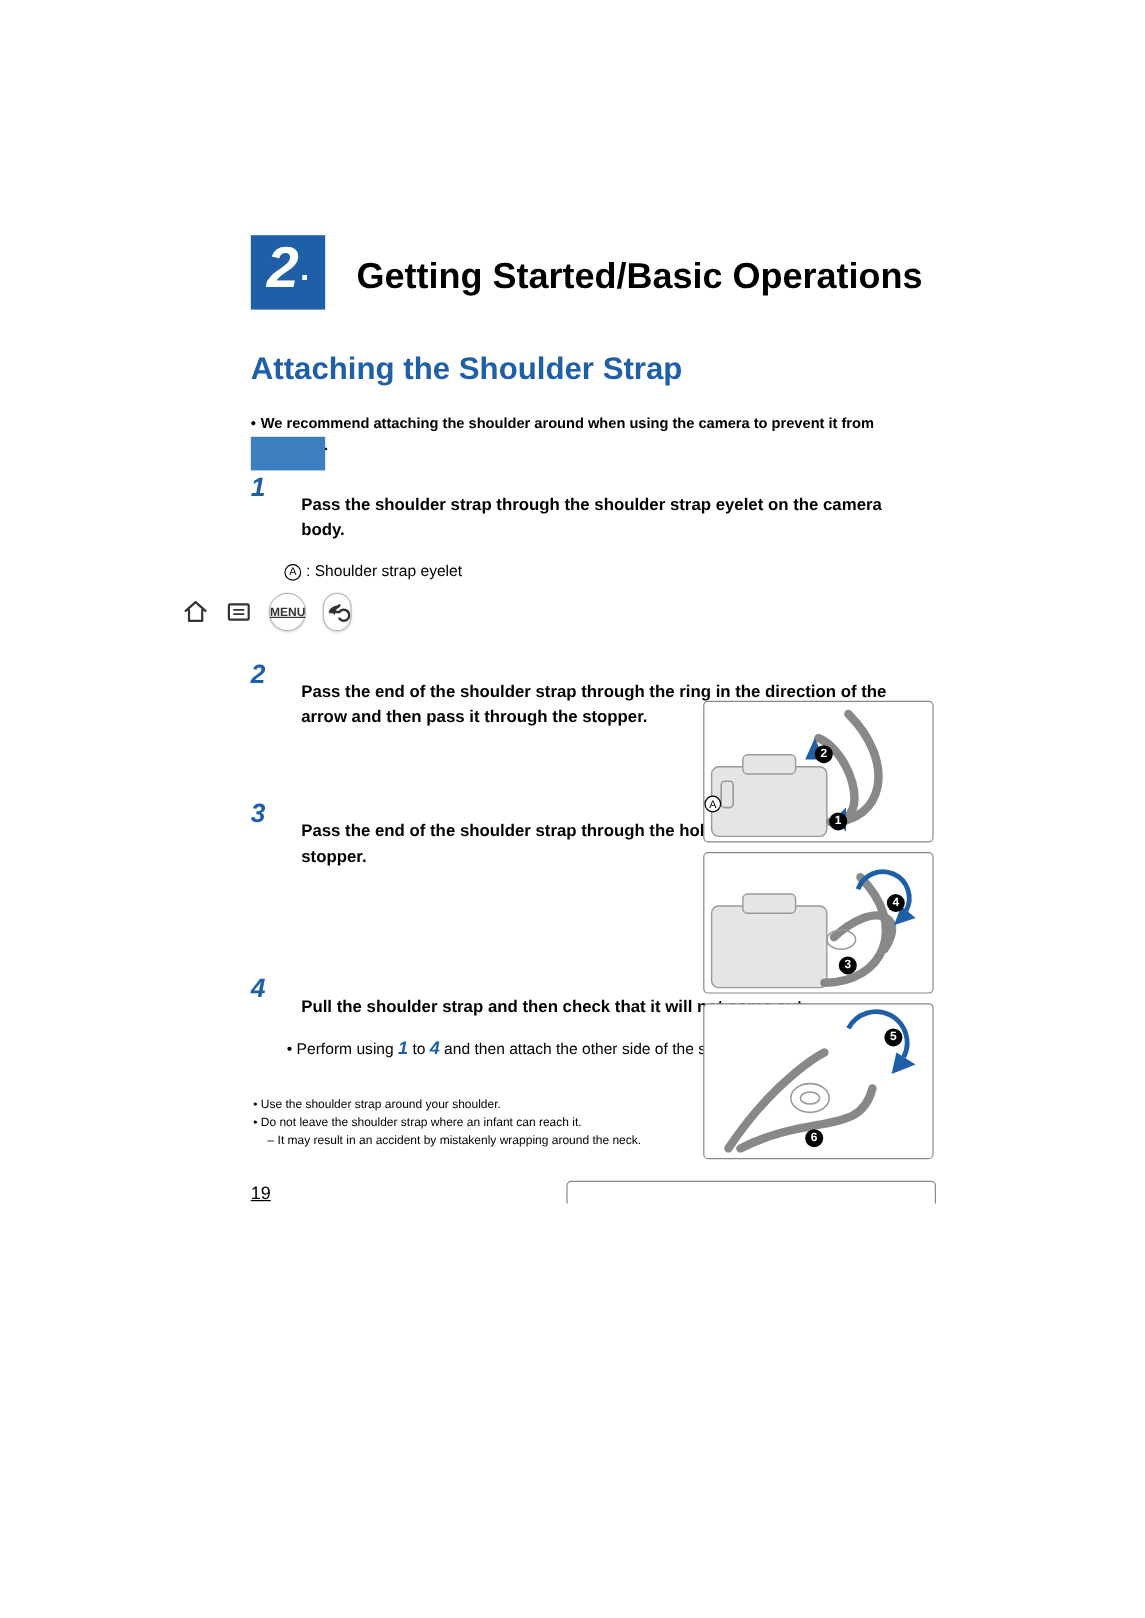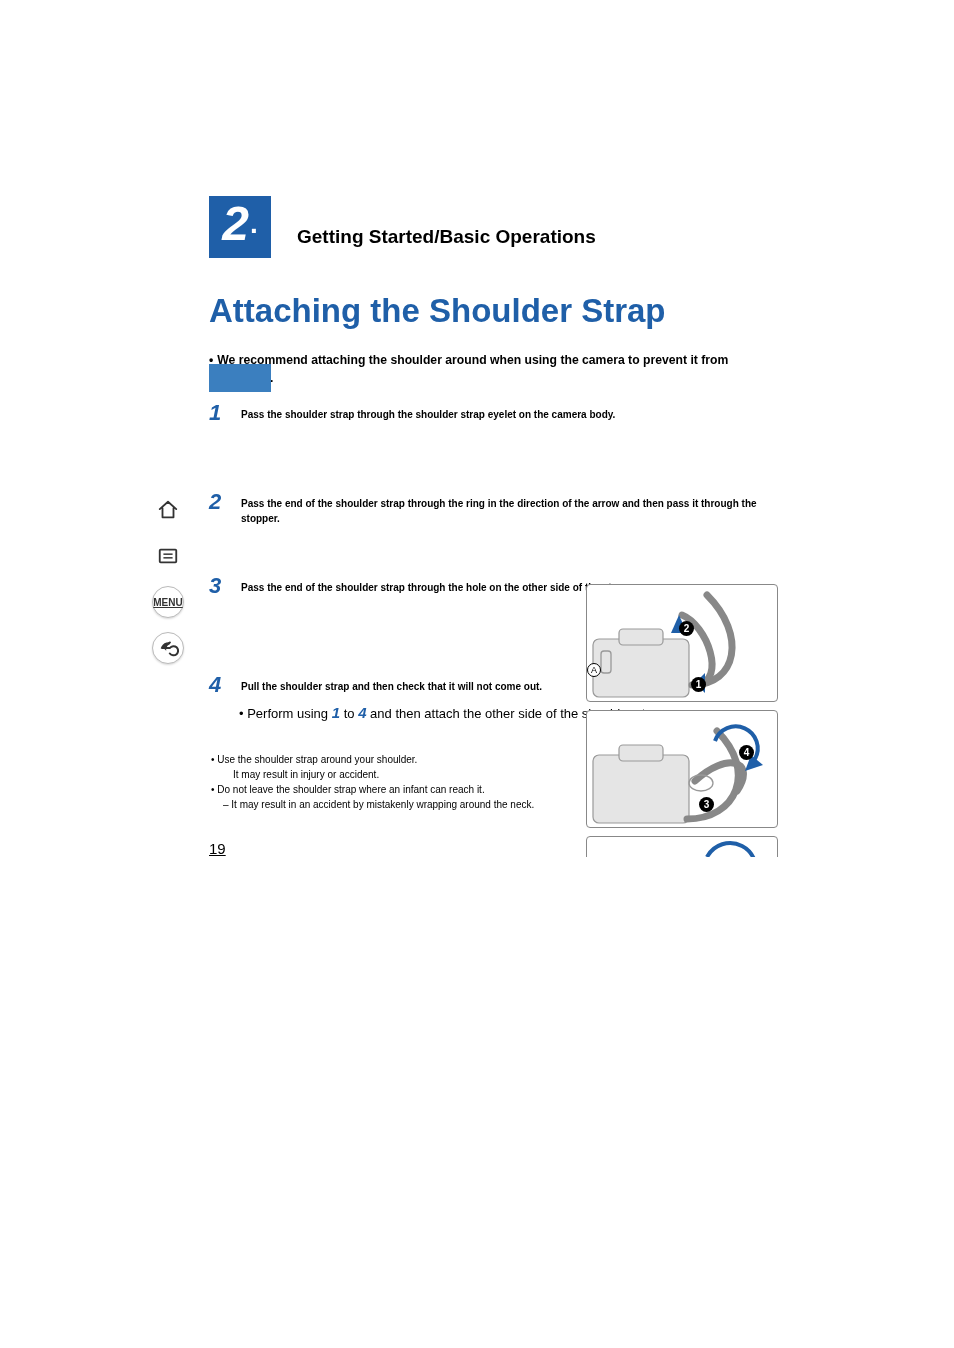--- a/index.html
+++ b/index.html
@@ -40,32 +40,32 @@
     font-style: italic;
     display: flex;
     align-items: center;
     justify-content: center;
     line-height: 1;
     padding-bottom: 6px;
   }
   .chapter-badge span.dot { font-size: 28px; font-style: normal; margin-left:1px;}
   .chapter-title {
     margin-left: 26px;
-    font-size: 19px;
+    font-size: 30px;
     font-weight: bold;
     color: #000;
     padding-bottom: 10px;
   }
   .content-col {
     margin-left: 209px;
     width: 574px;
   }
   .section-title {
     margin-top: 34px;
-    font-size: 33px;
+    font-size: 26px;
     font-weight: bold;
     color: #1f5fa8;
   }
   .intro {
     margin-top: 22px;
     font-size: 12.2px;
     font-weight: bold;
     line-height: 1.45;
     display:flex;
   }
@@ -82,24 +82,24 @@
     font-style: italic;
     font-weight: bold;
     font-size: 22px;
     width: 28px;
     flex-shrink: 0;
     line-height: 1;
     margin-top: -1px;
   }
   .step-body { flex: 1; }
   .step-heading {
-    font-size: 10px;
+    font-size: 14px;
     font-weight: bold;
     line-height: 1.5;
-    margin:4px;
+    margin:14px;
   }
   .step-sub {
     font-size: 13px;
     margin-top: 6px;
     line-height: 1.5;
   }
   .circle-letter {
     display:inline-flex;
     align-items:center;
     justify-content:center;
@@ -138,21 +138,20 @@
     text-decoration: underline;
   }
 
   
   .sidebar {
     position:absolute;
     left:152px;
     top:298px;
     width:36px;
     display:flex;
-    flex-direction:column;
     gap:14px;
   }
   .side-btn {
     width:32px;
     height:32px;
     display:flex;
     align-items:center;
     justify-content:center;
     font-size:18px;
     color:#333;
@@ -276,20 +275,23 @@
       <span class="bullet">•</span>
       <span>We recommend attaching the shoulder around when using the camera to prevent it from dropping.</span>
     </div>
 
     <div class="steps">
 
       <div class="step">
         <div class="step-num">1</div>
         <div class="step-body" style="width:340px;">
           <p class="step-heading">Pass the shoulder strap through the shoulder strap eyelet on the camera body.</p>
+          <div class="step-sub">
+            <span class="circle-letter">A</span><span>: Shoulder strap eyelet</span>
+          </div>
         </div>
       </div>
 
       <div class="step" style="margin-top:66px;">
         <div class="step-num">2</div>
         <div class="step-body" style="width:330px;">
           <p class="step-heading">Pass the end of the shoulder strap through the ring in the direction of the arrow and then pass it through the stopper.</p>
         </div>
       </div>
 
@@ -307,21 +309,20 @@
           <div class="step-note">
             <span>• Perform using </span><span class="inline-step-num">1</span><span> to </span><span class="inline-step-num">4</span><span> and then attach the other side of the shoulder strap.</span>
           </div>
         </div>
       </div>
 
     </div>
 
     <div class="notes-block">
       <div class="note-line">• Use the shoulder strap around your shoulder.</div>
-      <div class="subsub-line">It may result in injury or accident.</div>
       <div class="note-line">• Do not leave the shoulder strap where an infant can reach it.</div>
       <div class="sub-line">– It may result in an accident by mistakenly wrapping around the neck.</div>
     </div>
 
     <div class="page-number">19</div>
   </div>
 
   <div class="illus-col">
 
     <div class="illus-box h1">

